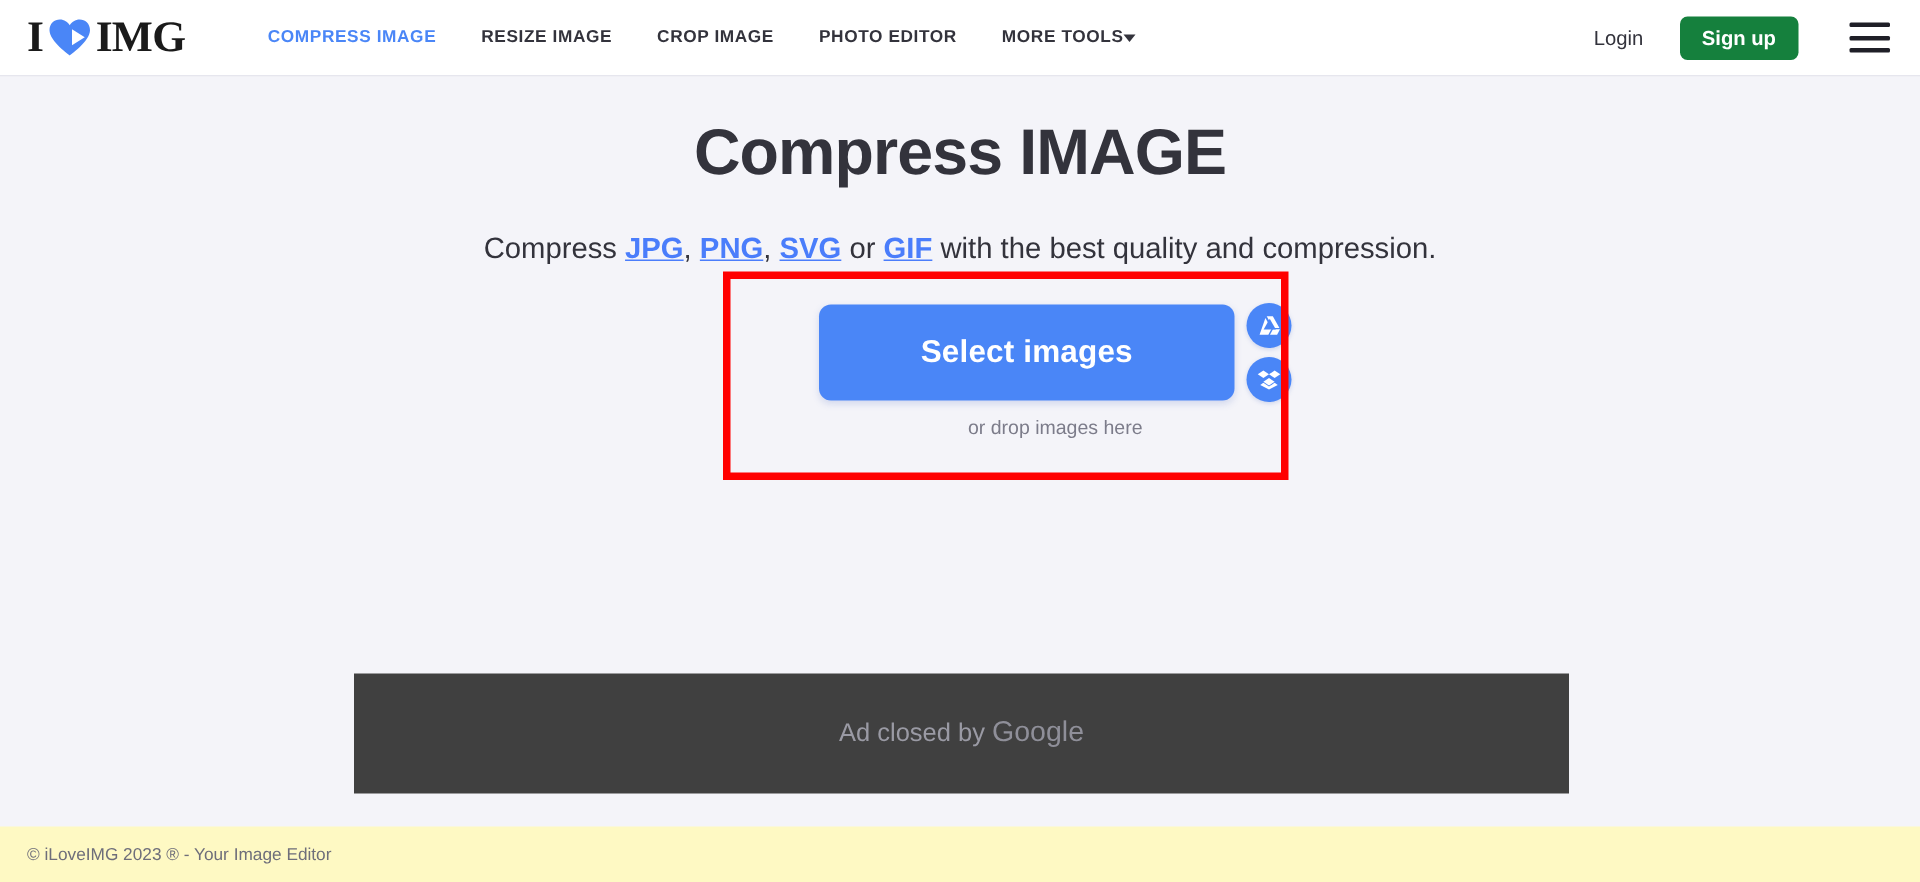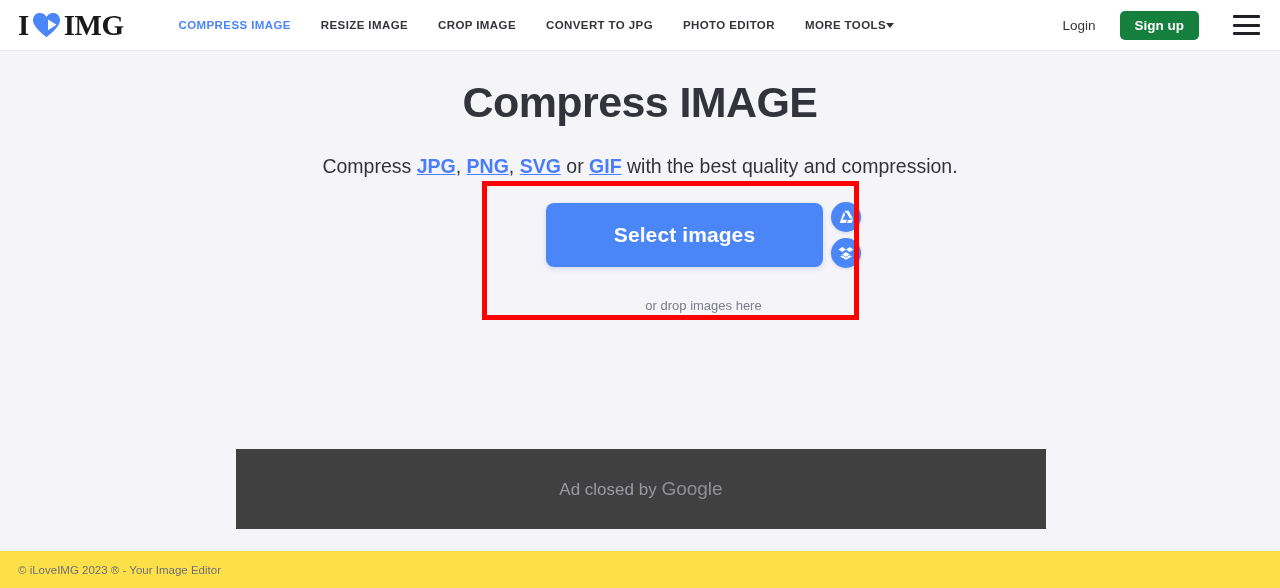--- a/index.html
+++ b/index.html
@@ -200,21 +200,21 @@
     border: none;
     display: flex;
     align-items: center;
     justify-content: center;
     cursor: pointer;
     box-shadow: 0 1px 3px rgba(90,120,200,0.25);
   }
   .cloud-btn svg { display: block; }
 
   .drop-text {
-    margin-top: 30px;
+    margin-top: 9px;
     font-size: 13px;
     color: #7c7c8a;
   }
 
   
   .ad-block {
     position: absolute;
     left: 236px;
     top: 449px;
     width: 810px;
@@ -235,21 +235,21 @@
     font-family: "Liberation Sans", sans-serif;
   }
 
   
   .footer {
     position: absolute;
     left: 0;
     bottom: 0;
     width: 100%;
     height: 37px;
-    background: #fde047;
+    background: #fef9c3;
     display: flex;
     align-items: center;
     padding-left: 18px;
   }
   .footer-text {
     font-size: 11.5px;
     color: #6e6e7a;
   }
 </style>
 </head>
@@ -265,21 +265,20 @@
         <path d="M16 7.5 L24.5 12.8 L16 18.2 Z" fill="#ffffff"></path>
       </svg>
     </span>
     <span class="logo-img">IMG</span>
   </div>
 
   <div class="nav">
     <div class="nav-item active">COMPRESS IMAGE</div>
     <div class="nav-item">RESIZE IMAGE</div>
     <div class="nav-item">CROP IMAGE</div>
-    <div class="nav-item">CONVERT TO JPG</div>
     <div class="nav-item">PHOTO EDITOR</div>
     <div class="nav-item with-caret">
       <span>MORE TOOLS</span>
       <span class="caret"></span>
     </div>
   </div>
 
   <div class="header-right">
     <span class="login-link">Login</span>
     <button class="signup-btn">Sign up</button>

